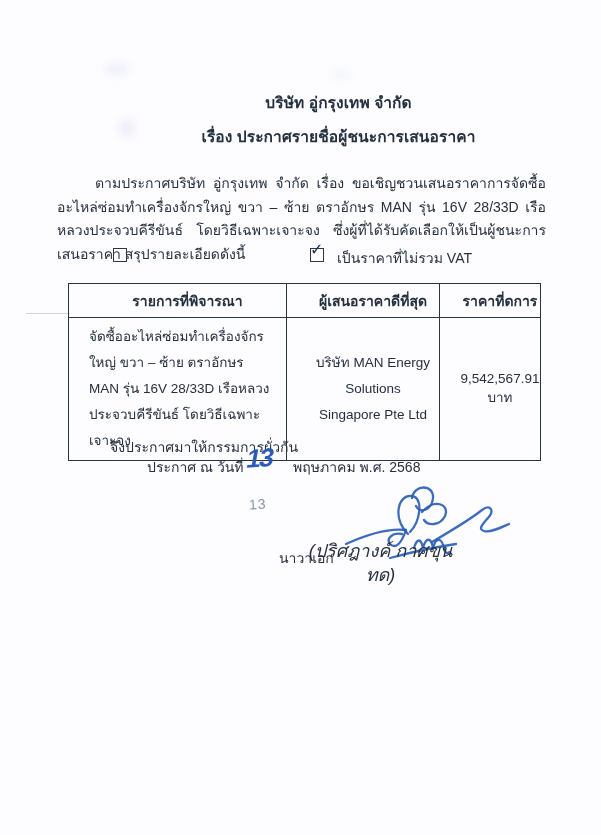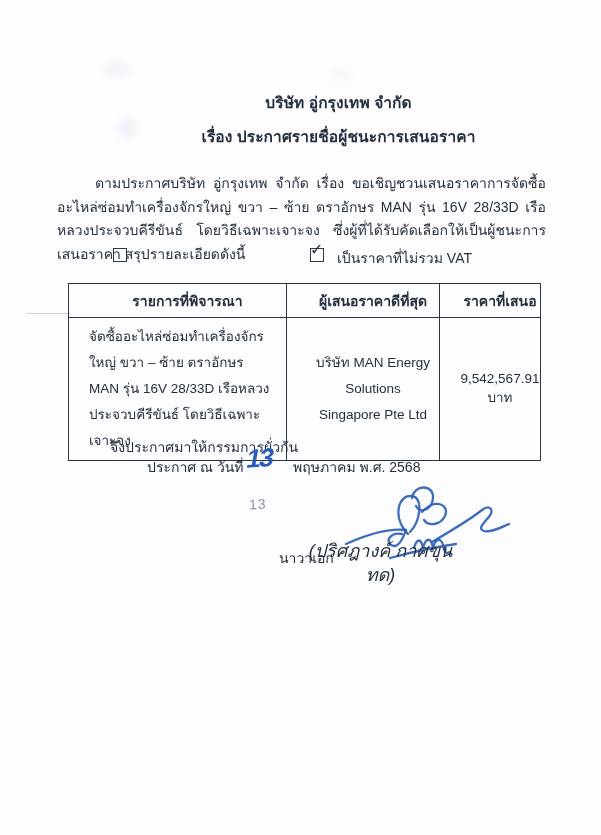--- a/index.html
+++ b/index.html
@@ -108,21 +108,21 @@
   <table class="bid-table">
     <colgroup>
       <col class="col-item">
         <col class="col-bidder">
         <col class="col-price">
     </colgroup>
     <thead>
       <tr>
         <th>รายการที่พิจารณา</th>
         <th>ผู้เสนอราคาดีที่สุด</th>
-        <th>ราคาที่เสนอ</th>
+        <th>ราคาที่ดการ</th>
       </tr>
     </thead>
     <tbody>
       <tr>
         <td class="cell-item">จัดซื้ออะไหล่ซ่อมทำเครื่องจักรใหญ่ ขวา – ซ้าย ตราอักษร MAN รุ่น 16V 28/33D เรือหลวงประจวบคีรีขันธ์ โดยวิธีเฉพาะเจาะจง</td>
         <td class="cell-bidder">
           <div>บริษัท MAN Energy Solutions</div>
           <div>Singapore Pte Ltd</div>
         </td>
         <td class="cell-price">9,542,567.91 บาท</td>

